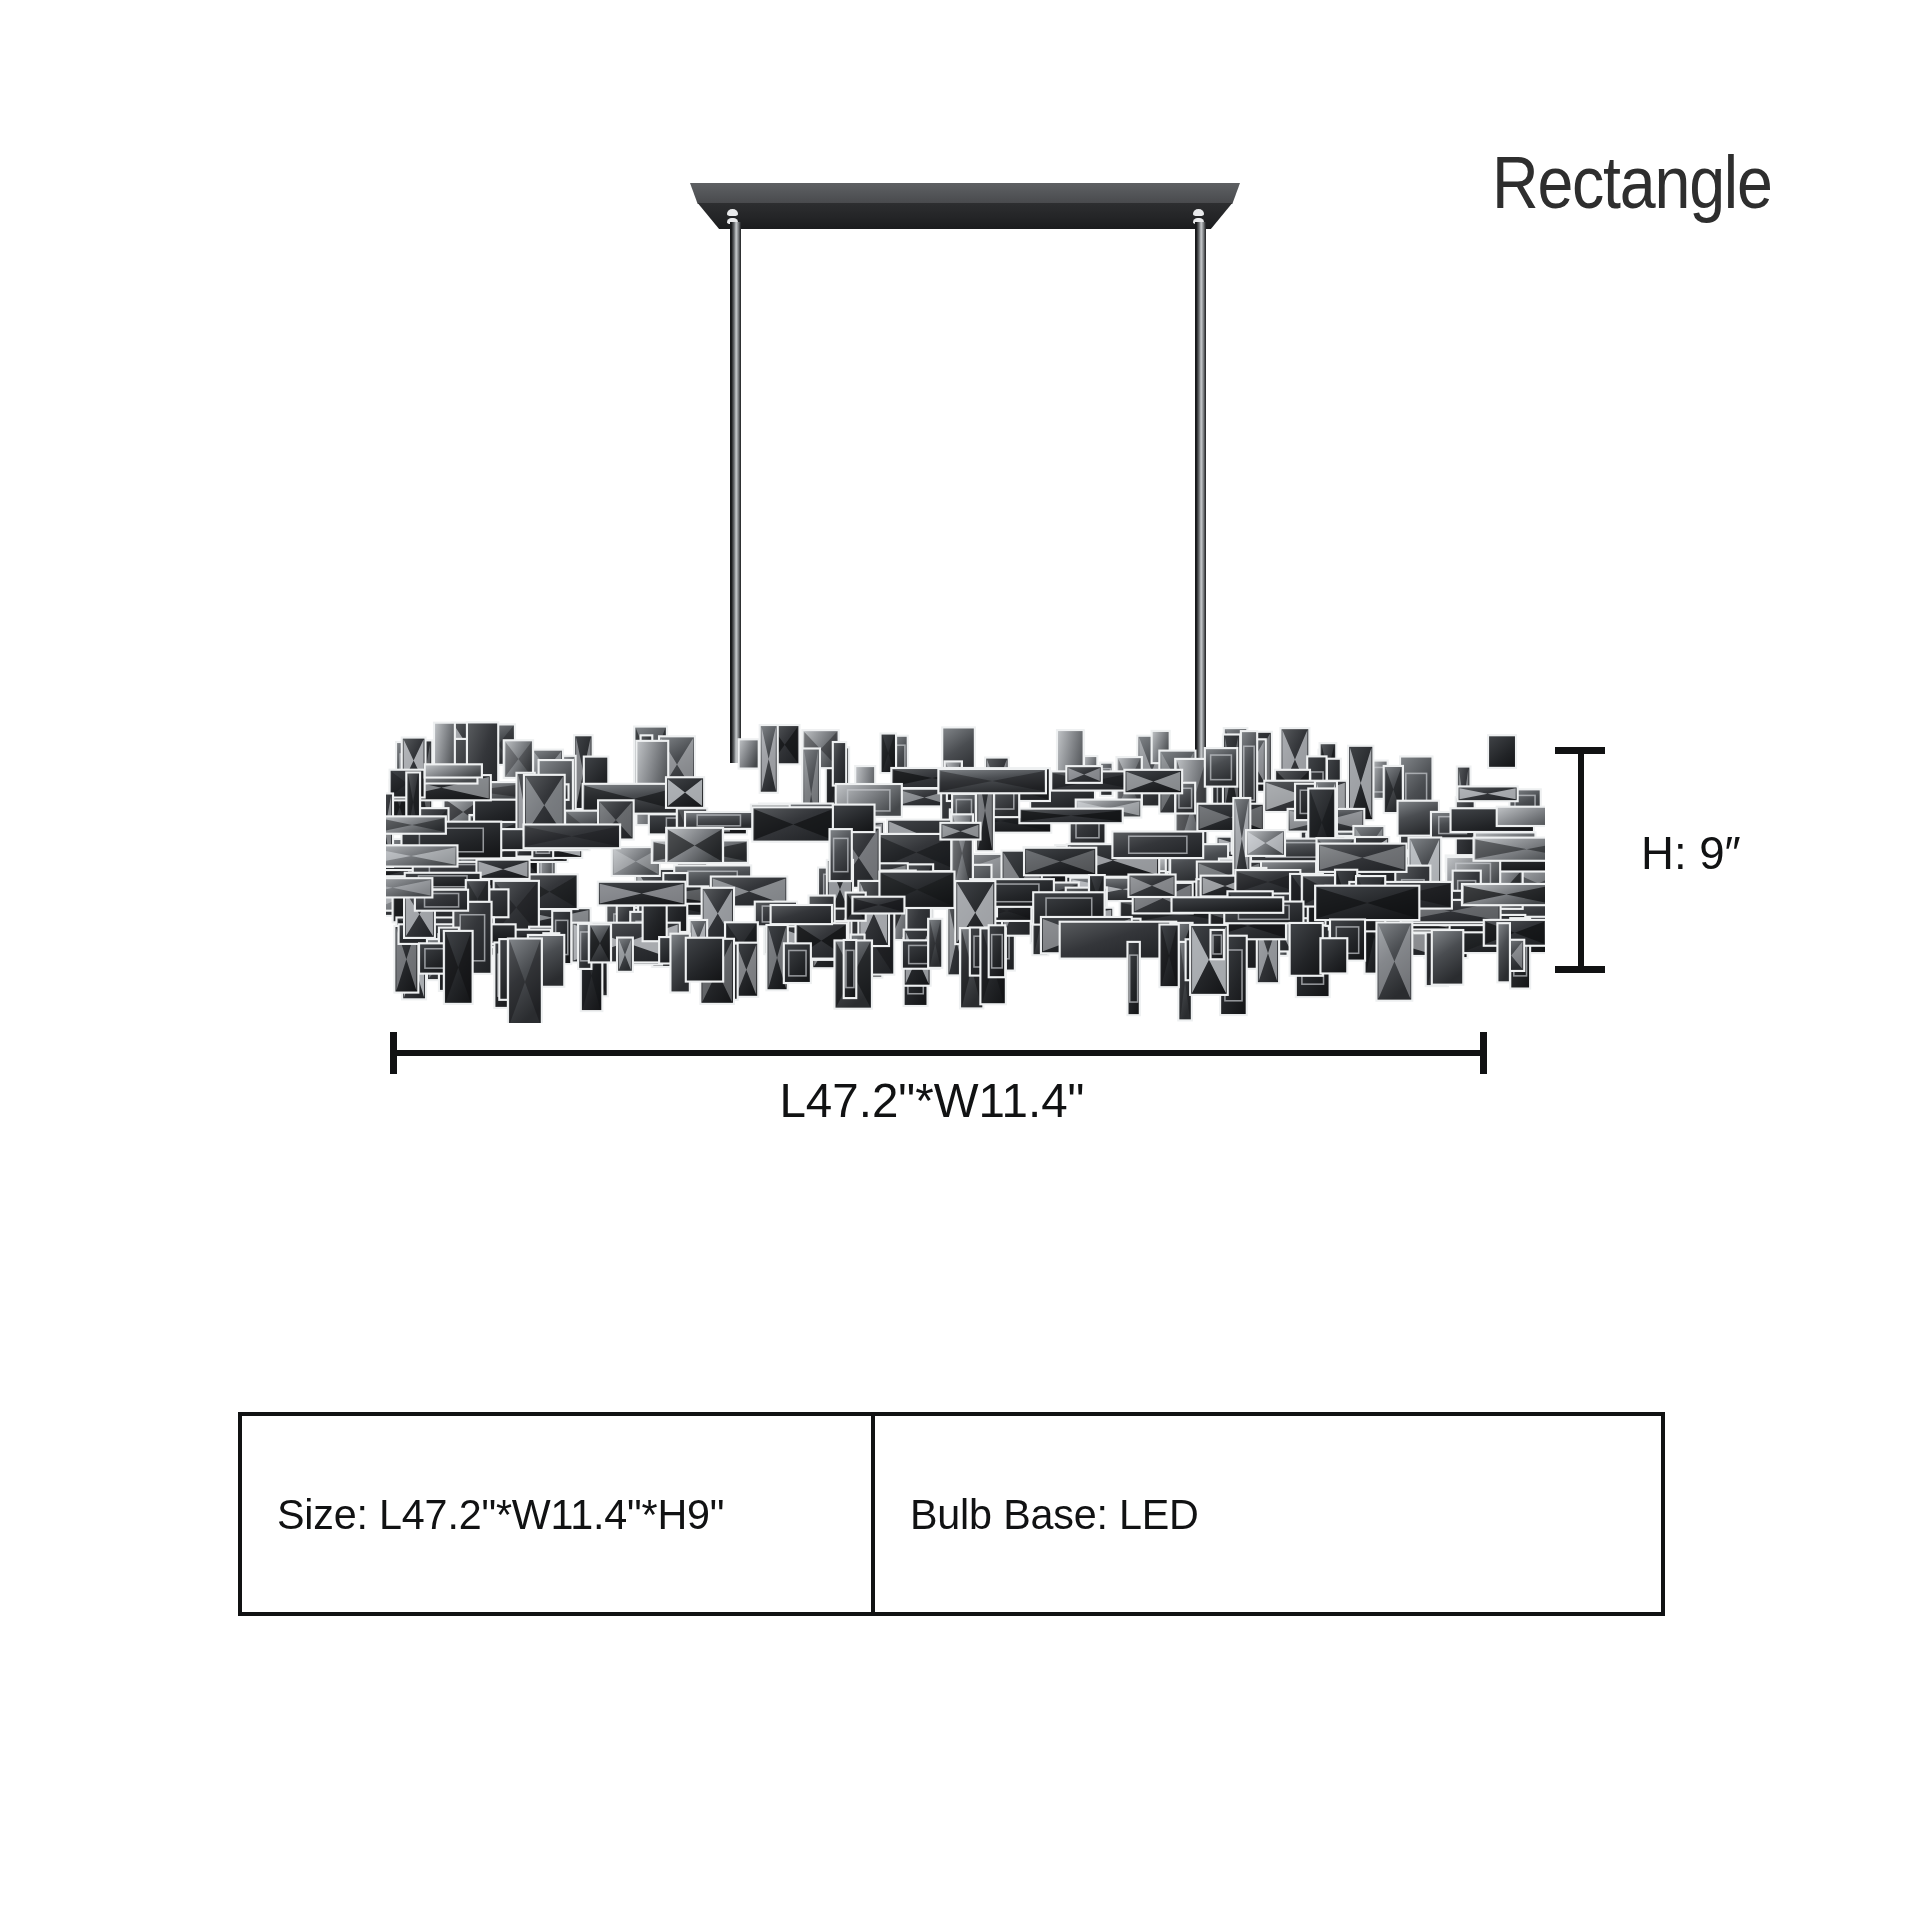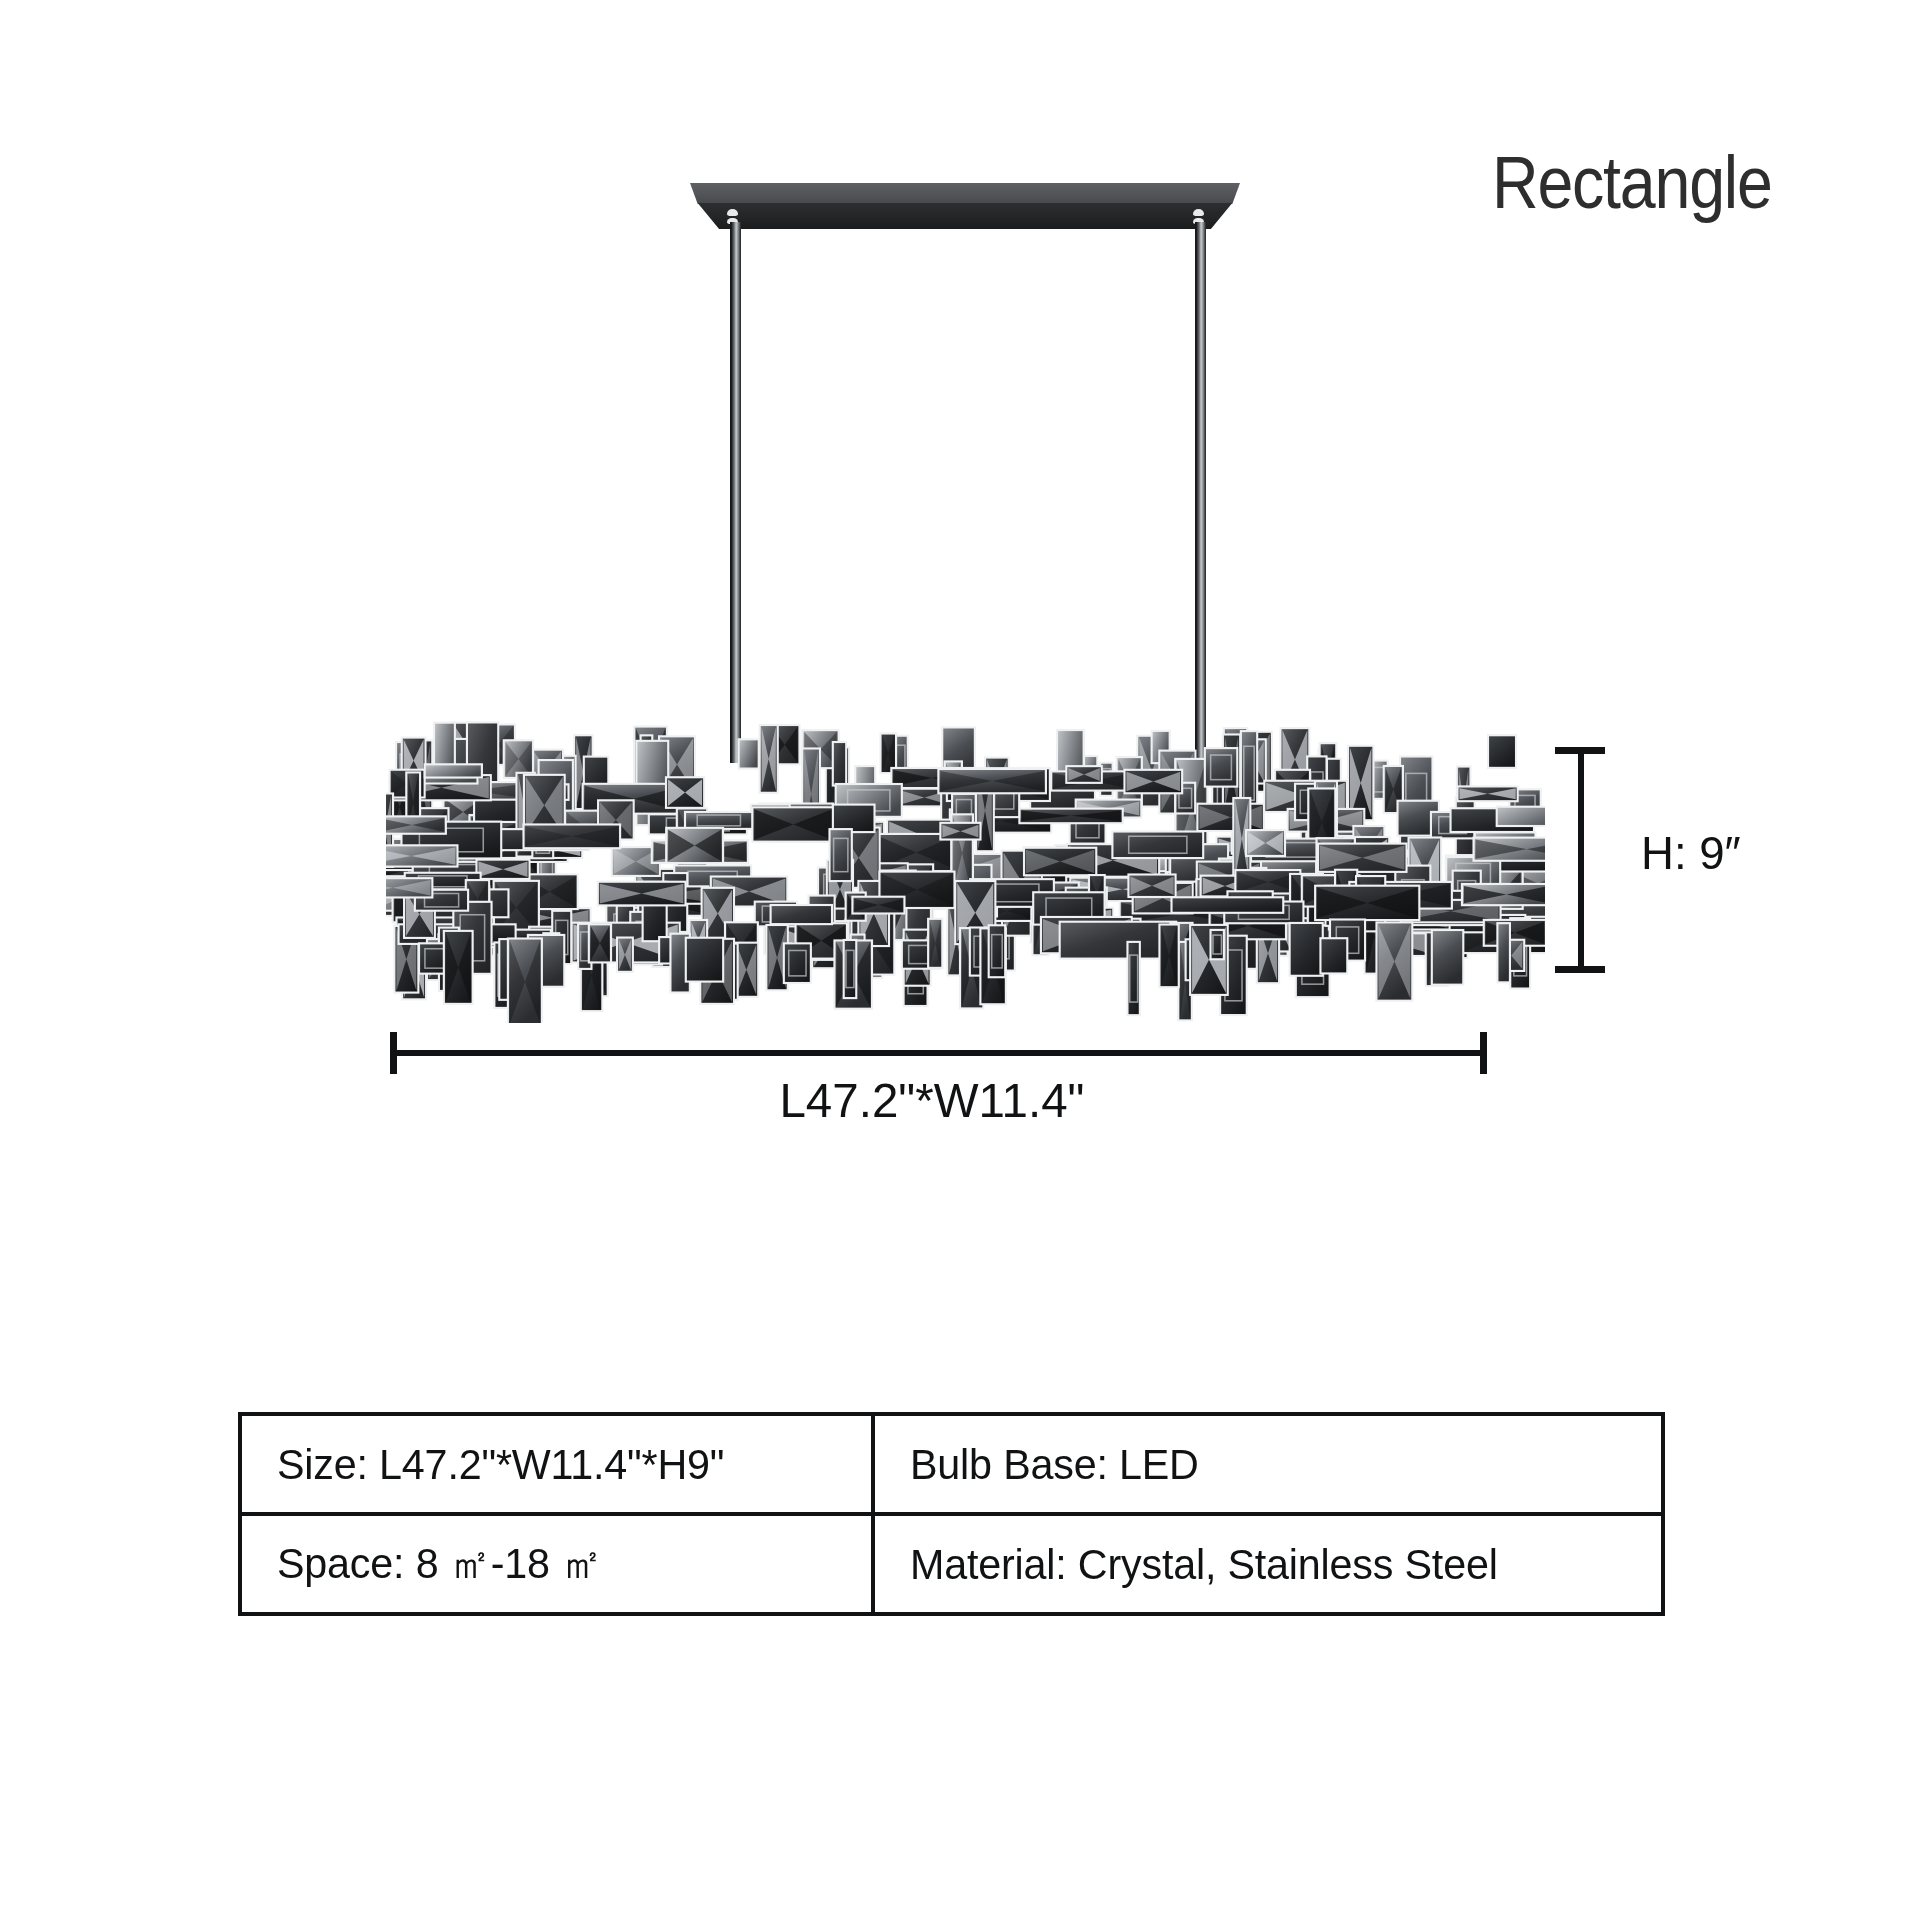--- a/index.html
+++ b/index.html
@@ -1813,19 +1813,15 @@
   <div class="tick-h" id="tick-bottom"></div>
   <div id="dim-height-label">H: 9″</div>
 </div>
 
 <table id="spec-table">
   <tbody>
     <tr>
       <td class="col-left"><span class="cell-text">Size:  L47.2"*W11.4"*H9"</span></td>
       <td class="col-right"><span class="cell-text">Bulb Base: LED</span></td>
     </tr>
-    <tr>
-      <td class="col-left"><span class="cell-text">Space: 8 ㎡-18 ㎡</span></td>
-      <td class="col-right"><span class="cell-text">Material: Crystal, Stainless Steel</span></td>
-    </tr>
   </tbody>
 </table>
 
 
 </body></html>

